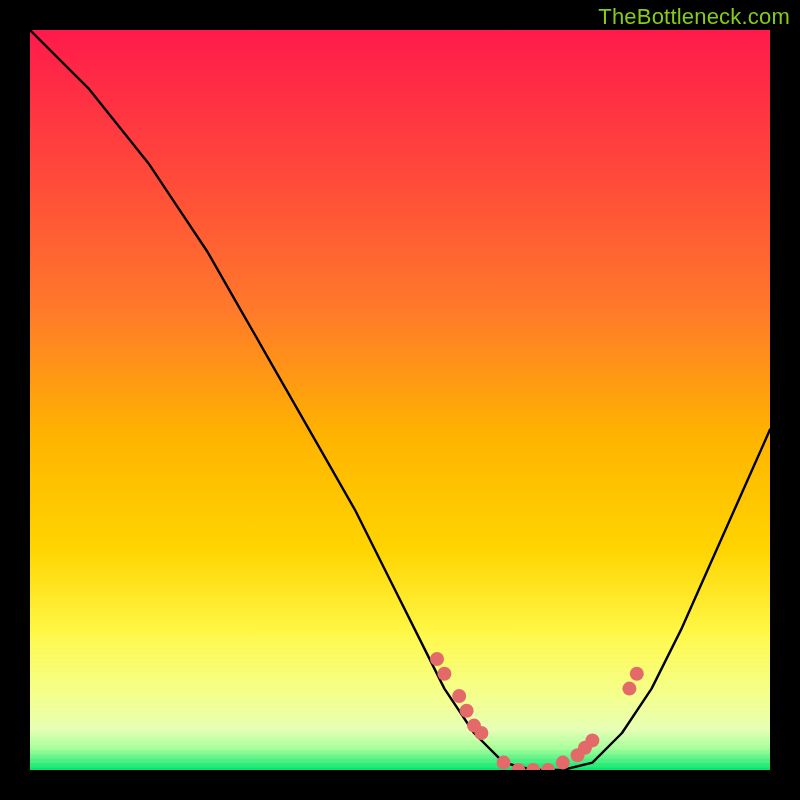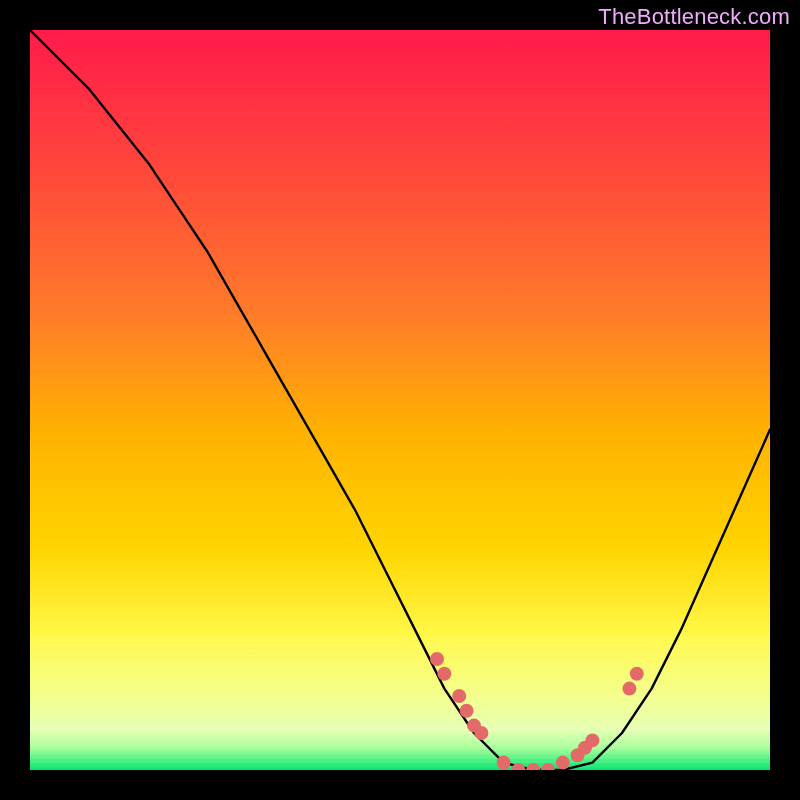--- a/index.html
+++ b/index.html
@@ -13,21 +13,21 @@
   }
   .stage {
     position: relative;
     width: 800px;
     height: 800px;
   }
   .watermark {
     position: absolute;
     top: 4px;
     right: 10px;
-    color: #f0abfc;
+    color: #84cc16;
     font-size: 22px;
     font-weight: 500;
     letter-spacing: 0.2px;
     z-index: 5;
   }
   svg {
     position: absolute;
     left: 30px;
     top: 30px;
   }

